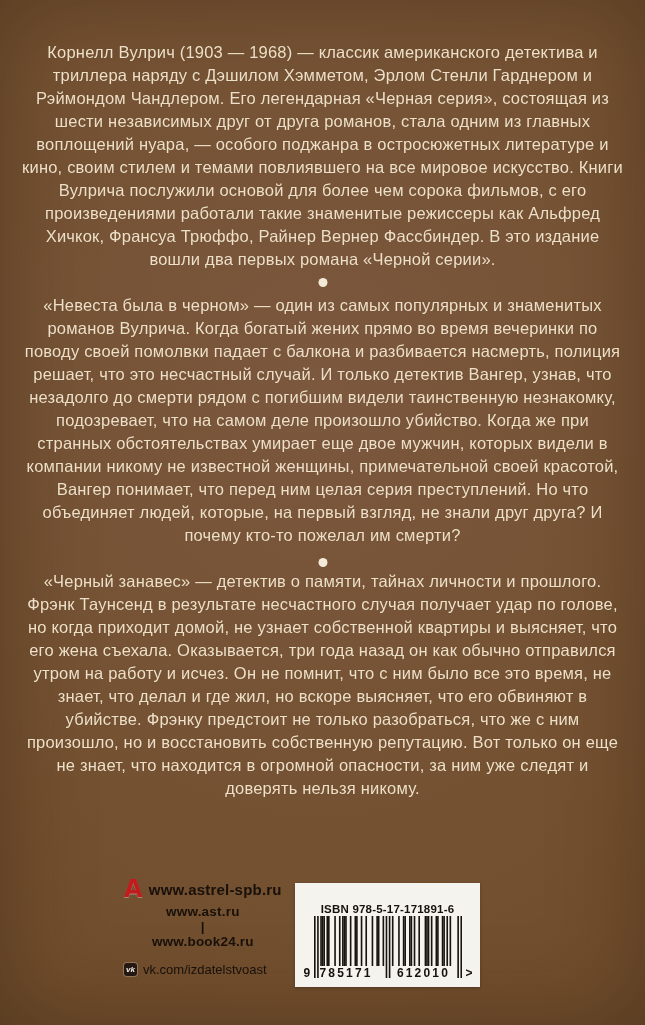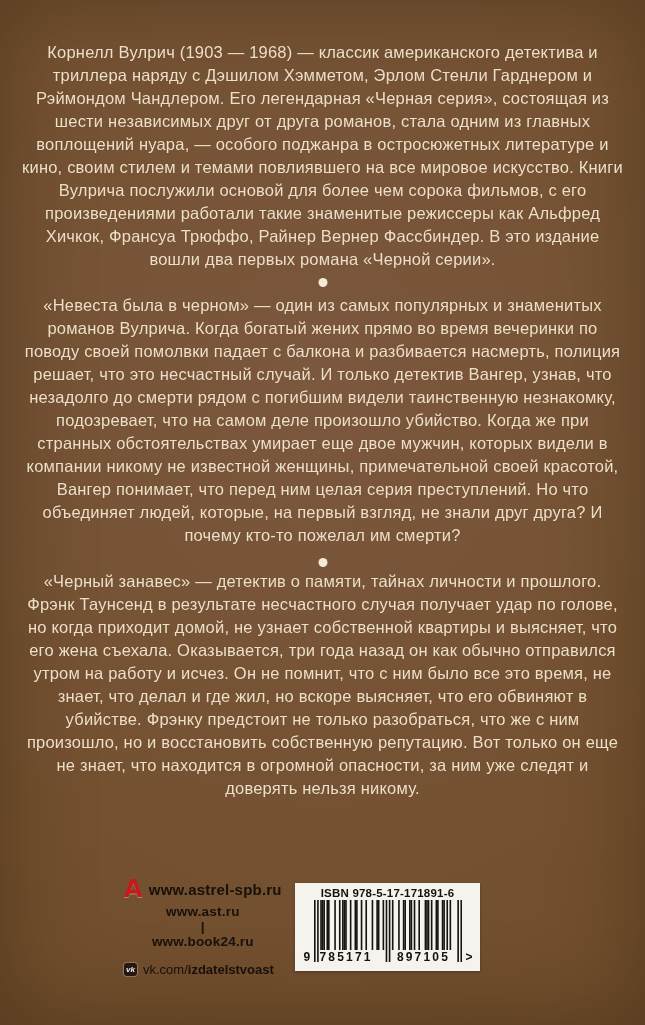--- a/index.html
+++ b/index.html
@@ -32,26 +32,26 @@
   .row-sites .sep{padding:0 5px;}
   .row-social{margin-top:13px;font-size:13px;gap:6px;}
   .row-social.second{margin-top:8px;}
   .sq-icon{
     width:13px;height:13px;background:#241812;border-radius:3px;
     color:#f5efe5;font-size:8px;font-weight:700;
     display:flex;align-items:center;justify-content:center;flex:0 0 auto;
     box-shadow:0 0 0 1px rgba(245,239,229,.25);
     font-style:italic;
   }
-  .handle{font-weight:700;}
+  .handle{font-weight:400;}
   
   .barcode-box{
     position:absolute;left:295px;top:883px;width:185px;height:84px;
     background:#f5f3ee;display:flex;flex-direction:column;align-items:center;
-    padding-top:4px;box-shadow:0 1px 3px rgba(0,0,0,.25);
+    padding-top:20px;box-shadow:0 1px 3px rgba(0,0,0,.25);
   }
   .isbn{font-size:11.5px;font-weight:700;color:#14110e;letter-spacing:.2px;}
   .bars-wrap{position:relative;width:148px;margin-top:1px;}
   .bars-wrap svg{display:block;fill:#17130f;}
   .bc-digits{position:absolute;bottom:-2px;left:0;width:100%;height:13px;
     font-size:12px;font-weight:700;color:#14110e;}
   .bc-digits span{position:absolute;bottom:0;}
   .bc-first{left:-10px;}
   .bc-left{left:6px;width:64px;text-align:left;letter-spacing:2.2px;}
   .bc-right{left:78px;width:64px;text-align:center;letter-spacing:2.2px;}
@@ -132,19 +132,19 @@
           <rect x="127.75" y="0" width="1.62" height="50"></rect>
           <rect x="129.31" y="0" width="1.62" height="50"></rect>
           <rect x="132.42" y="0" width="1.62" height="50"></rect>
           <rect x="135.54" y="0" width="1.62" height="50"></rect>
           <rect x="143.33" y="0" width="1.62" height="62"></rect>
           <rect x="146.44" y="0" width="1.62" height="62"></rect>
         </svg>
       <div class="bc-digits">
         <span class="bc-first">9</span>
         <span class="bc-left">785171</span>
-        <span class="bc-right">897105</span>
+        <span class="bc-right">612010</span>
         <span class="bc-end">&gt;</span>
       </div>
     </div>
   </div>
 
 </div>
 
 </body></html>

